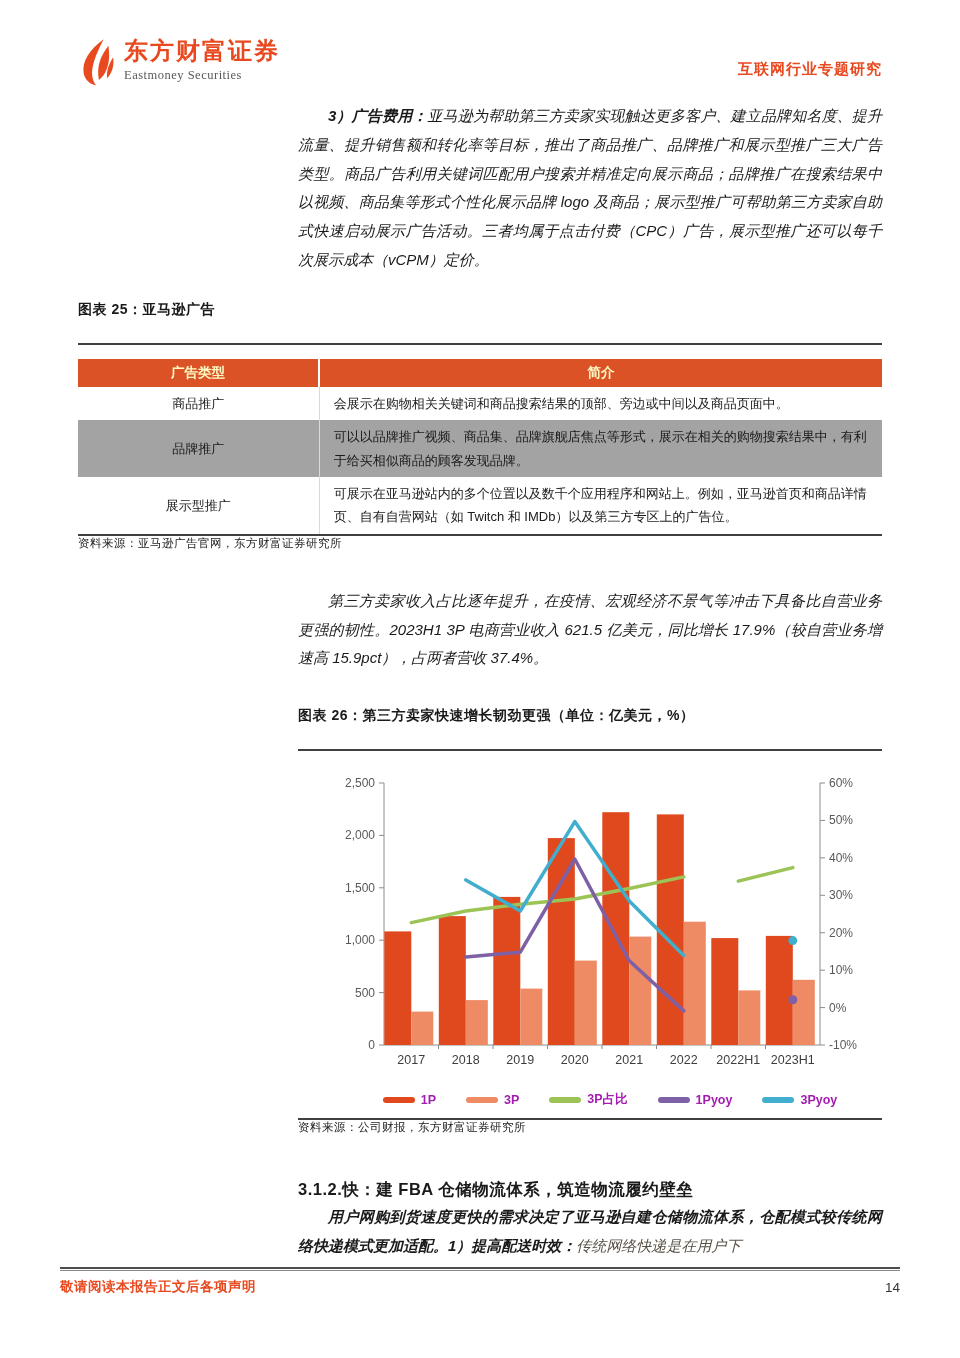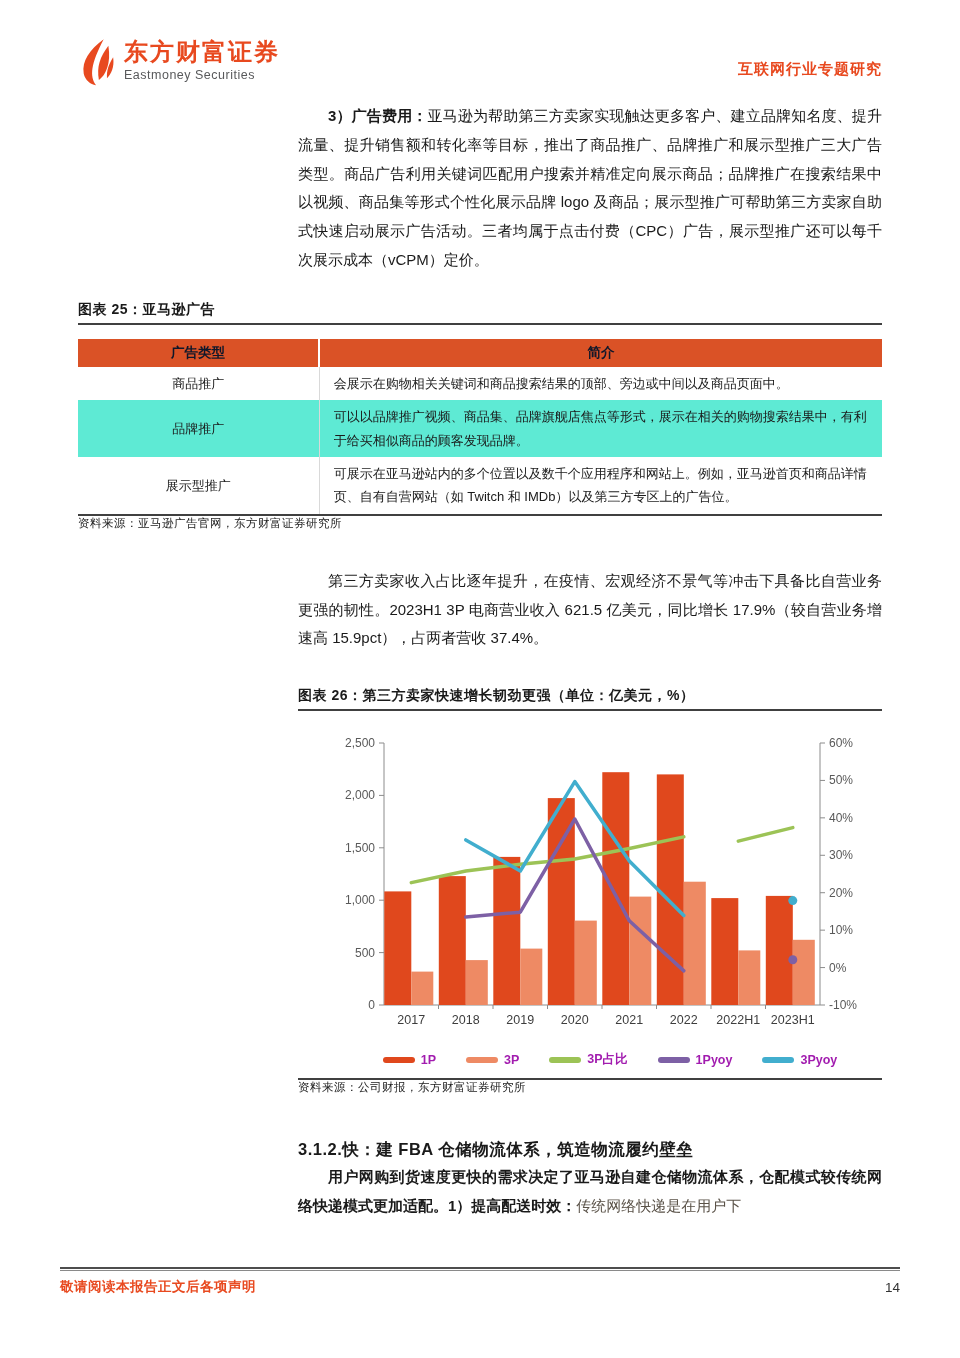--- a/index.html
+++ b/index.html
@@ -3,51 +3,51 @@
 <meta charset="utf-8">
 <style>
   * { margin:0; padding:0; box-sizing:border-box; }
   html,body { background:#fff; }
   body { font-family:"Liberation Sans","DejaVu Sans",sans-serif; color:#1a1a1a; }
   .page { position:relative; width:960px; height:1358px; background:#fff; overflow:hidden;
           padding:38px 78px 0 78px; }
 
   
   .hdr { display:flex; justify-content:space-between; align-items:flex-start; }
-  .brand { display:flex; align-items:flex-start; gap:8px; }
+  .brand { display:flex; align-items:flex-start; gap:8px;font-family:Liberation Serif, serif; }
   .brand svg { width:38px; height:48px; }
   .brand-cn { font-size:24px; font-weight:bold; color:#E8491F; letter-spacing:2px; line-height:1.15; }
   .brand-en { font-size:12.5px; color:#58595B; letter-spacing:.5px; margin-top:2px; }
   .report-type { font-size:15px; font-weight:bold; color:#E8491F; margin-top:22px; letter-spacing:1px; }
 
   
   .col { margin-left:220px; }
-  .para { font-size:15px; line-height:1.92; text-align:justify; text-indent:2em; }
+  .para { font-size:15px; line-height:1.92; text-align:justify; text-indent:2em;font-style:italic; }
   .para .lead { font-weight:bold; }
   .p1 { margin-top:16px; }
   .p2 { margin-top:36px; }
   .p3 { margin-top:18px; }
   .p4 { margin-top:2px; }
   .p4 .boldrun { font-weight:bold; }
   .p4 .grayrun { color:#5a5248; }
 
   .section-h { font-size:16.5px; font-weight:bold; margin-top:44px; letter-spacing:.5px; }
 
   
-  .fig-title { font-size:14px; font-weight:bold; padding-bottom:4px; border-bottom:2px solid #404040; letter-spacing:.5px; }
+  .fig-title { font-size:14px; font-weight:bold; padding-bottom:24px; border-bottom:2px solid #404040; letter-spacing:.5px; }
   .source { font-size:11.5px; color:#222; letter-spacing:.5px; }
 
   
   .fig25 { margin-top:26px; }
   .ad-table { width:100%; border-collapse:collapse; font-size:13px; margin-top:14px; border-bottom:2px solid #404040; }
-  .ad-table th { background:#DA5226; color:#0f172a; font-weight:bold; padding:5px 10px; font-size:13.5px; }
+  .ad-table th { background:#DA5226; color:#fef9c3; font-weight:bold; padding:5px 10px; font-size:13.5px; }
   .ad-table th:first-child { width:30%; border-right:2px solid #fff; }
   .ad-table td { padding:5px 14px; line-height:1.8; vertical-align:middle;margin-top:8px; }
   .ad-table td.type-cell { text-align:center; border-right:1px solid #d9d9d9; }
-  .ad-table tr.highlight { background:#5eead4; }
+  .ad-table tr.highlight { background:#a3a3a3; }
 
   
   .fig26 { margin-top:34px; }
   .chart-wrap { padding-top:12px; }
   .chart-wrap svg { display:block; }
   .tick { font-size:12px; fill:#595959; font-family:"Liberation Sans","DejaVu Sans",sans-serif; }
   .catlab { font-size:12.5px; fill:#3d3d3d; font-family:"Liberation Sans","DejaVu Sans",sans-serif; }
   .ax { stroke:#8c8c8c; stroke-width:1; }
   .legend { display:flex; justify-content:center; gap:30px; margin:16px 0 10px 40px; }
   .legend-item { display:flex; align-items:center; gap:6px; font-size:12.5px; color:#a21caf; font-weight:bold; }

